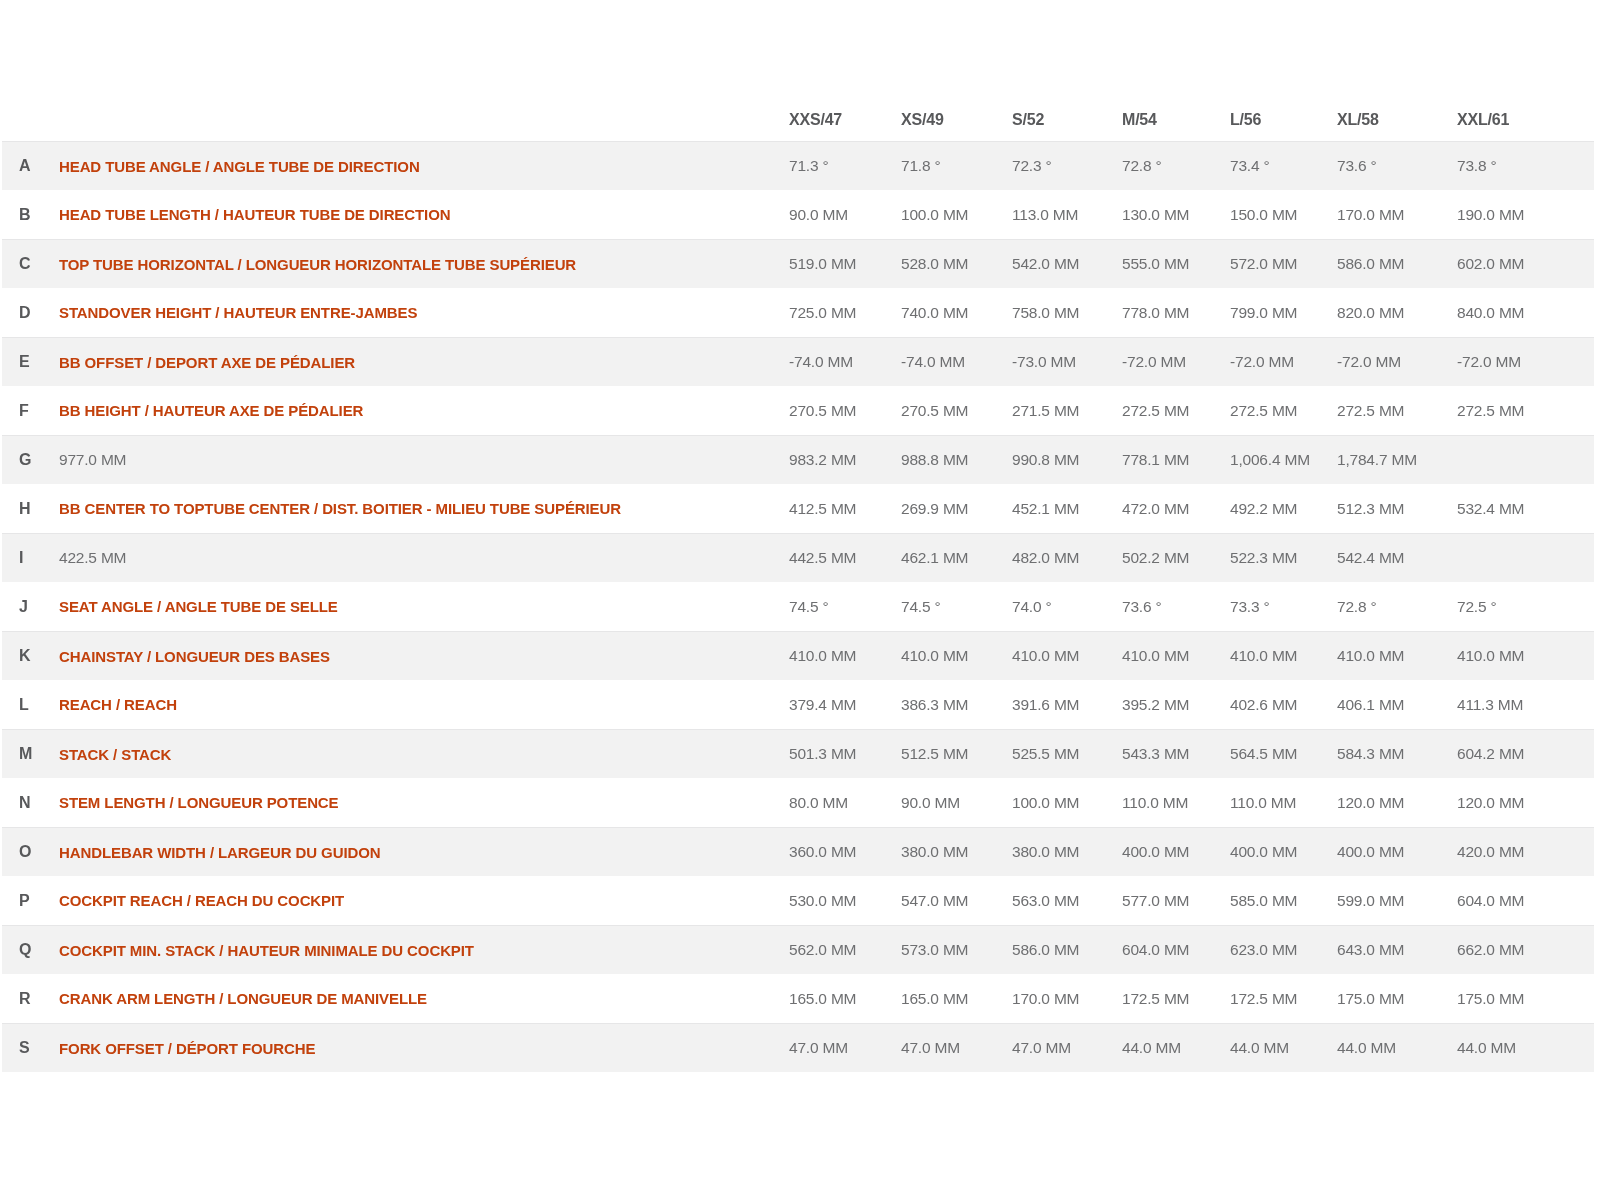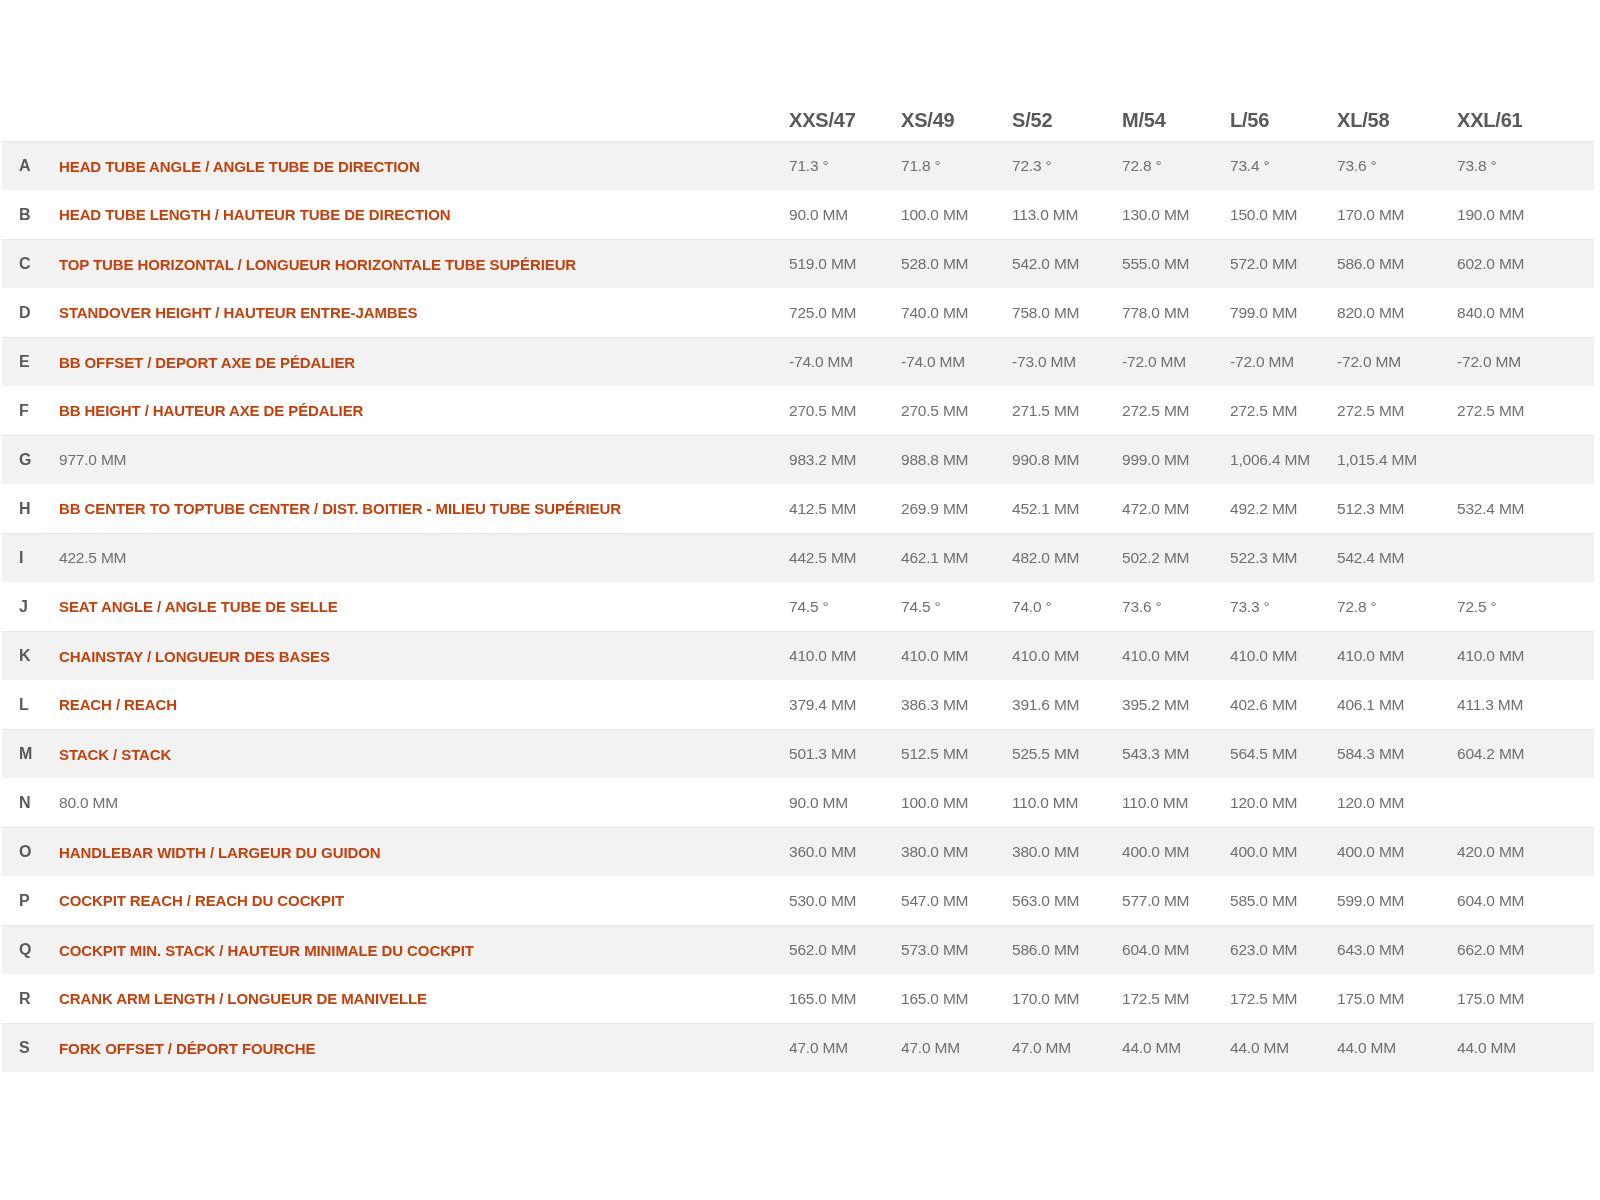--- a/index.html
+++ b/index.html
@@ -23,21 +23,21 @@
     display: grid;
     grid-template-columns: 57px 730px 112px 111px 110px 108px 107px 120px 139px;
     align-items: center;
     width: 100%;
   }
   .header-row {
     height: 42px;
     background: #ffffff;
   }
   .header-cell {
-    font-size: 20px;
+    font-size: 16px;
     font-weight: bold;
     color: #58595b;
     letter-spacing: -0.2px;
     white-space: nowrap;
   }
   .body-row {
     height: 49px;
     background: #ffffff;
   }
   .body-row.stripe {
@@ -156,23 +156,23 @@
     <div class="cell-value">272.5 MM</div>
     <div class="cell-value">272.5 MM</div>
   </div>
 
   <div class="grid-row body-row stripe">
     <div class="cell-letter">G</div>
     <div class="cell-value">977.0 MM</div>
     <div class="cell-value">983.2 MM</div>
     <div class="cell-value">988.8 MM</div>
     <div class="cell-value">990.8 MM</div>
-    <div class="cell-value">999.0 MM</div>
+    <div class="cell-value">778.1 MM</div>
     <div class="cell-value">1,006.4 MM</div>
-    <div class="cell-value">1,015.4 MM</div>
+    <div class="cell-value">1,784.7 MM</div>
   </div>
 
   <div class="grid-row body-row">
     <div class="cell-letter">H</div>
     <div class="cell-label">BB CENTER TO TOPTUBE CENTER / DIST. BOITIER - MILIEU TUBE SUPÉRIEUR</div>
     <div class="cell-value">412.5 MM</div>
     <div class="cell-value">269.9 MM</div>
     <div class="cell-value">452.1 MM</div>
     <div class="cell-value">472.0 MM</div>
     <div class="cell-value">492.2 MM</div>
@@ -234,20 +234,21 @@
     <div class="cell-value">512.5 MM</div>
     <div class="cell-value">525.5 MM</div>
     <div class="cell-value">543.3 MM</div>
     <div class="cell-value">564.5 MM</div>
     <div class="cell-value">584.3 MM</div>
     <div class="cell-value">604.2 MM</div>
   </div>
 
   <div class="grid-row body-row">
     <div class="cell-letter">N</div>
+    <div class="cell-label">STEM LENGTH / LONGUEUR POTENCE</div>
     <div class="cell-value">80.0 MM</div>
     <div class="cell-value">90.0 MM</div>
     <div class="cell-value">100.0 MM</div>
     <div class="cell-value">110.0 MM</div>
     <div class="cell-value">110.0 MM</div>
     <div class="cell-value">120.0 MM</div>
     <div class="cell-value">120.0 MM</div>
   </div>
 
   <div class="grid-row body-row stripe">

